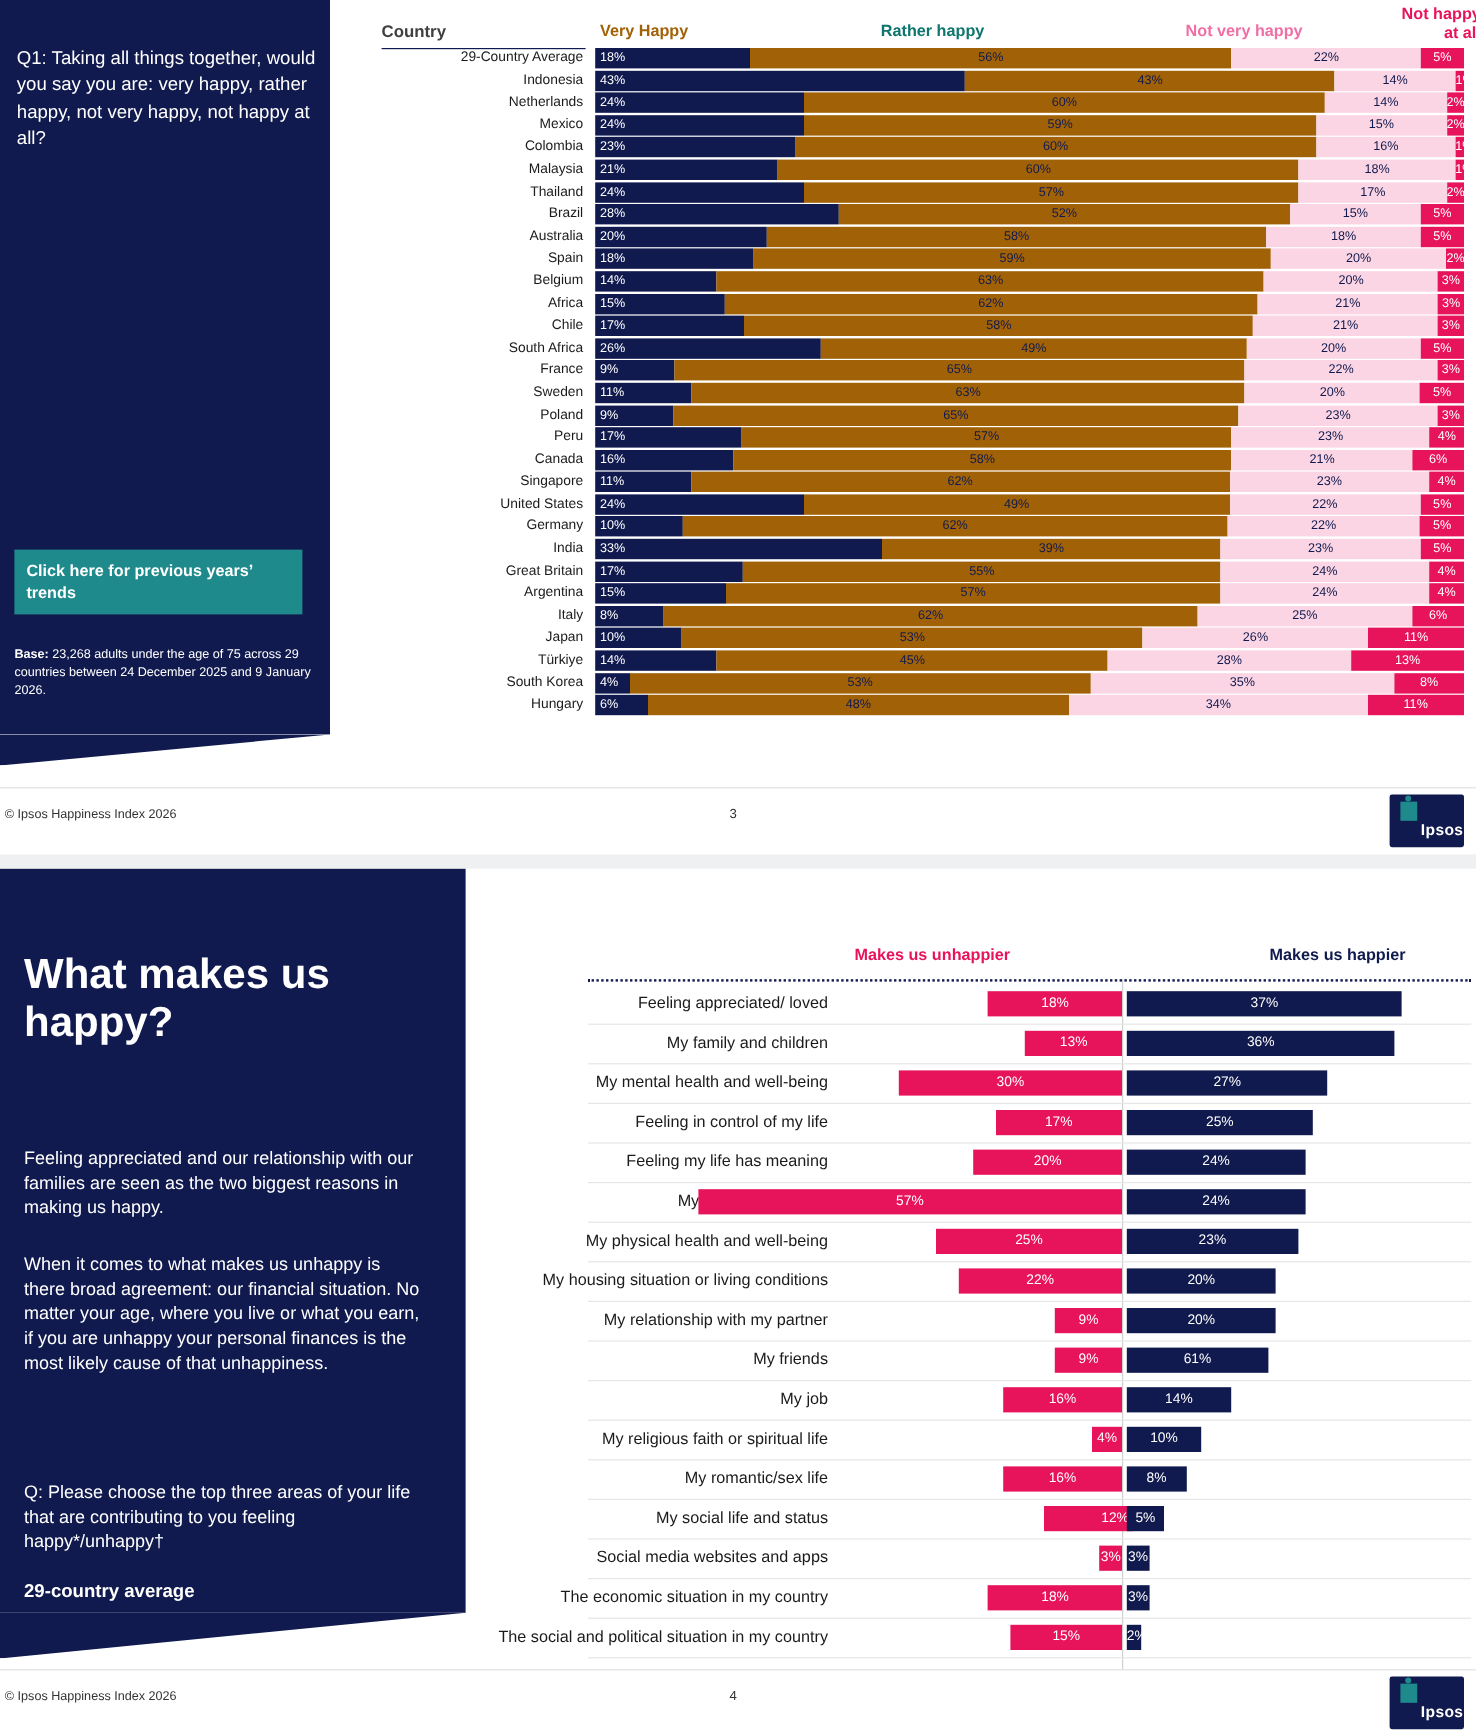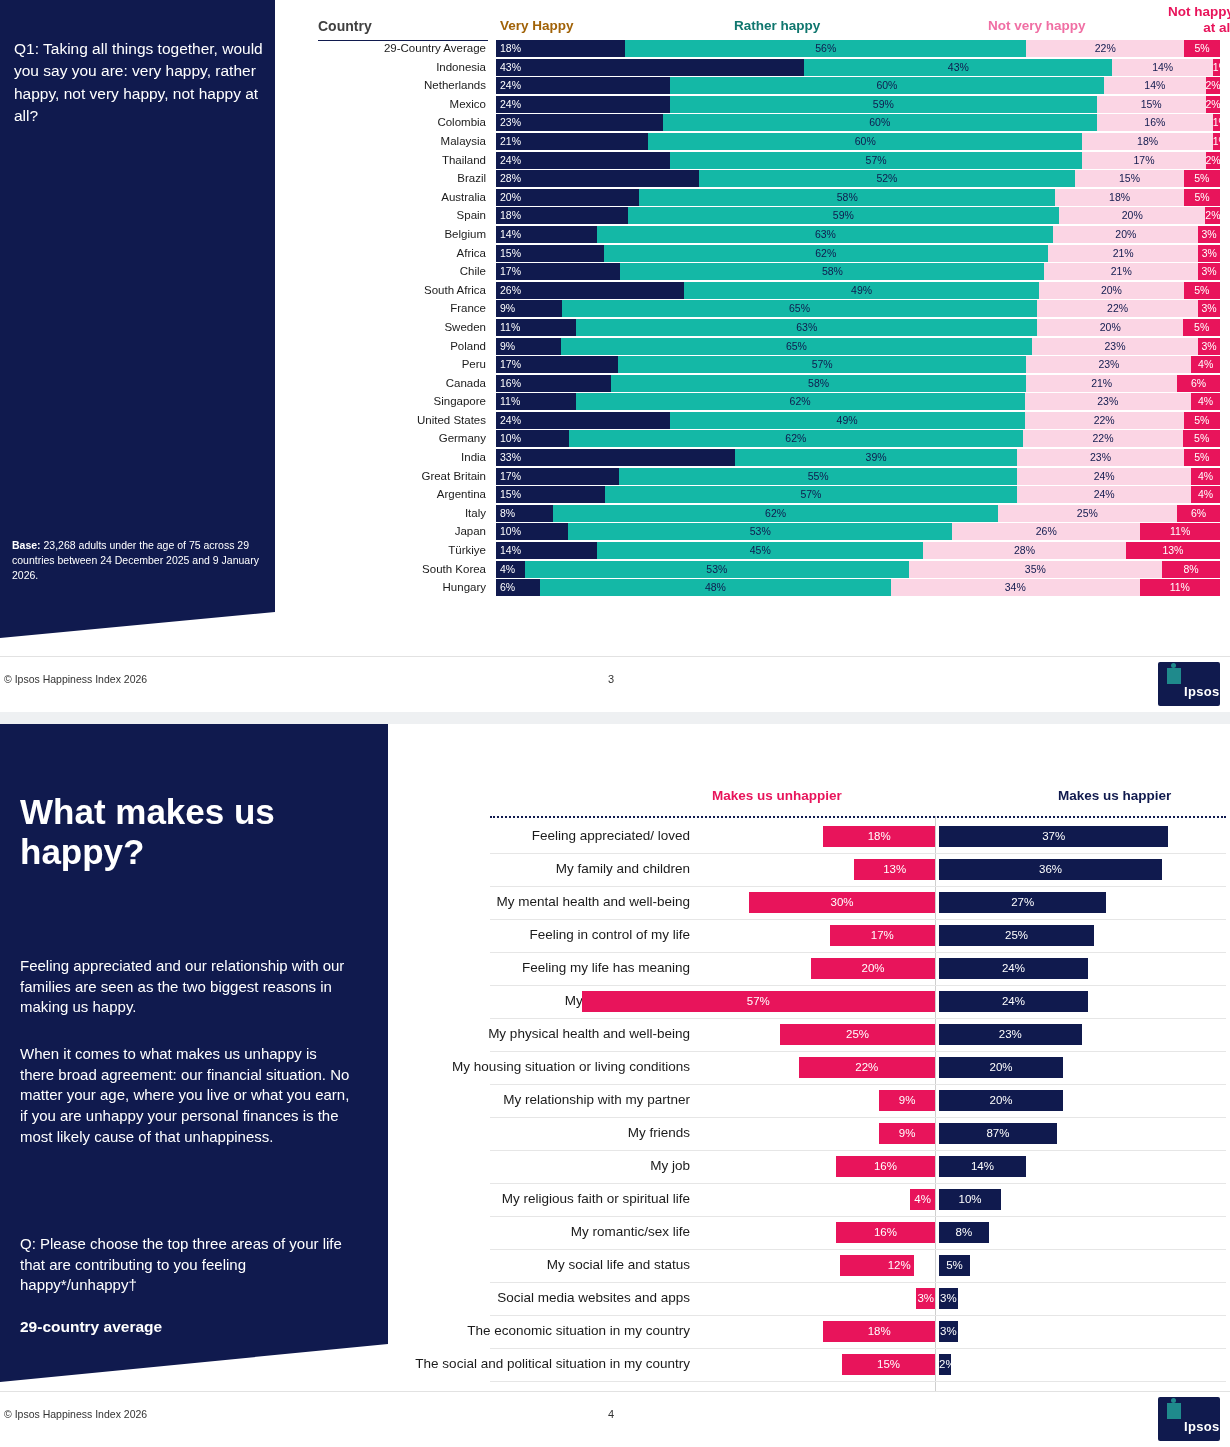--- a/index.html
+++ b/index.html
@@ -52,21 +52,21 @@
     font-size:11.5px; color:#1b1b1b;
   }
   .bars { position:absolute; left:182px; top:0; height:17px; width:724px; display:flex; }
   .seg { height:17px; position:relative; overflow:hidden; }
   .seg span {
     position:absolute; left:0; right:0; top:1px; text-align:center;
     font-size:10.5px; line-height:15px; white-space:nowrap;
   }
   .seg.vh { background:#101a4e; }
   .seg.vh span { color:#ffffff; text-align:left; padding-left:4px; }
-  .seg.rh { background:#14b8a6;padding-left:12px; }
+  .seg.rh { background:#a16207;padding-left:12px; }
   .seg.rh span { color:#101a4e; }
   .seg.nvh { background:#fbd5e4; }
   .seg.nvh span { color:#101a4e; }
   .seg.nh { background:#e8145b; }
   .seg.nh span { color:#ffffff; }
 
   .footer {
     position:absolute; left:0; width:1230px; height:56px;
     border-top:1px solid #e2e2e2; background:#ffffff;
   }
@@ -141,20 +141,21 @@
   }
   .base2 b{font-weight:bold;}
 </style>
 </head>
 <body>
 
 <div class="slide1">
 
   <div class="s1-left">
     <div class="q-text">Q1: Taking all things together, would you say you are: very happy, rather happy, not very happy, not happy at all?</div>
+    <div class="cta">Click here for previous years’ trends</div>
     <div class="base1">
       <b>Base:</b><span> 23,268 adults under the age of 75 across 29 countries between  24 December 2025 and 9 January 2026.</span>
     </div>
   </div>
 
   <div class="chart1">
     <div class="c1-head">
       <div class="country-h">Country</div>
       <div class="hl" style="left:186px;color:#a16207;">Very Happy</div>
       <div class="hl" style="left:420px;color:#0f766e;">Rather happy</div>
@@ -753,21 +754,21 @@
         </div>
         <div class="row2">
           <div class="lbl2">My relationship with my partner</div>
           <div class="bar-un" style="width: 55.8px; left: 489.2px;">9%</div>
           <div class="bar-ha" style="width: 124px; left: 549px;">20%</div>
           <div class="sep"></div>
         </div>
         <div class="row2">
           <div class="lbl2">My friends</div>
           <div class="bar-un" style="width: 55.8px; left: 489.2px;">9%</div>
-          <div class="bar-ha" style="width: 117.8px; left: 549px;">87%</div>
+          <div class="bar-ha" style="width: 117.8px; left: 549px;">61%</div>
           <div class="sep"></div>
         </div>
         <div class="row2">
           <div class="lbl2">My job</div>
           <div class="bar-un" style="width: 99.2px; left: 445.8px;">16%</div>
           <div class="bar-ha" style="width: 86.8px; left: 549px;">14%</div>
           <div class="sep"></div>
         </div>
         <div class="row2">
           <div class="lbl2">My religious faith or spiritual life</div>
@@ -776,21 +777,21 @@
           <div class="sep"></div>
         </div>
         <div class="row2">
           <div class="lbl2">My romantic/sex life</div>
           <div class="bar-un" style="width: 99.2px; left: 445.8px;">16%</div>
           <div class="bar-ha" style="width: 49.6px; left: 549px;">8%</div>
           <div class="sep"></div>
         </div>
         <div class="row2">
           <div class="lbl2">My social life and status</div>
-          <div class="bar-un" style="width: 74.4px; left: 450px; padding-left: 44px;">12%</div>
+          <div class="bar-un" style="width: 74.4px; left: 480px; padding-left: 44px;">12%</div>
           <div class="bar-ha" style="width: 31px; left: 549px;">5%</div>
           <div class="sep"></div>
         </div>
         <div class="row2">
           <div class="lbl2">Social media websites and apps</div>
           <div class="bar-un" style="width: 18.6px; left: 526.4px;">3%</div>
           <div class="bar-ha" style="width: 18.6px; left: 549px;">3%</div>
           <div class="sep"></div>
         </div>
         <div class="row2">

